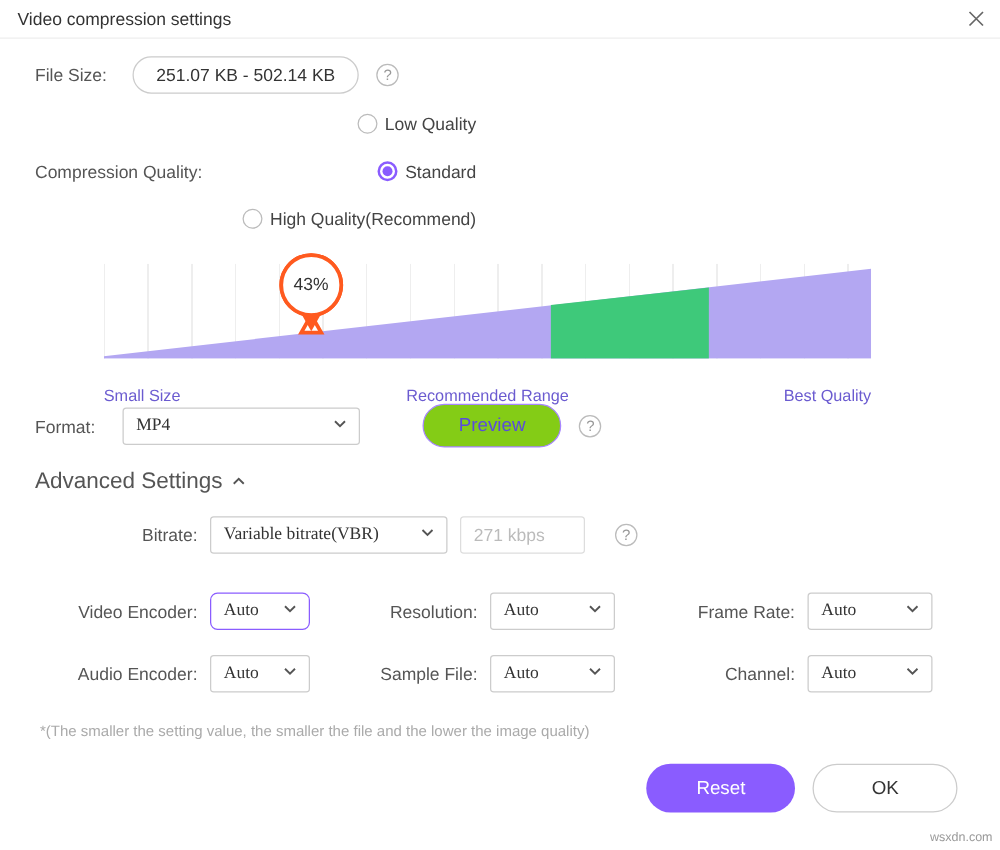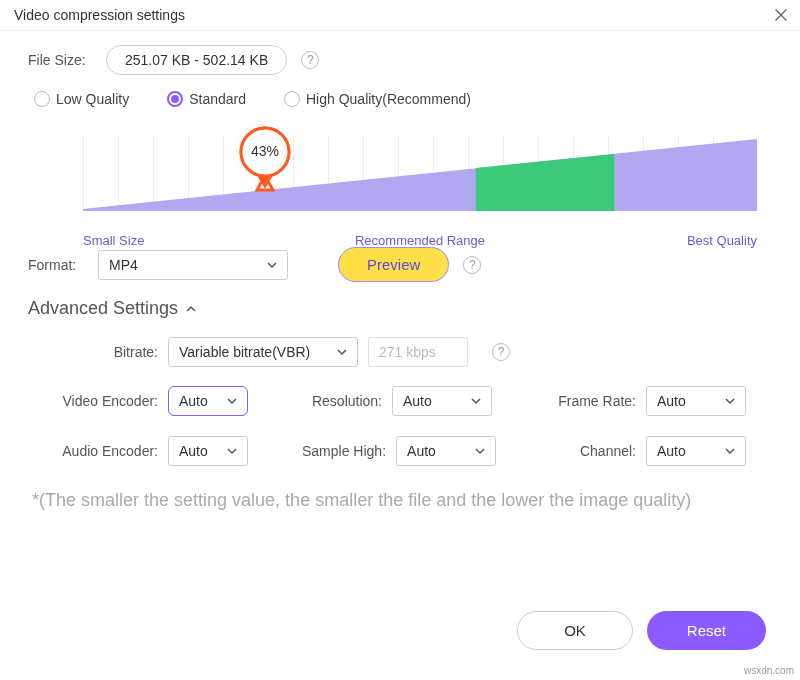--- a/index.html
+++ b/index.html
@@ -13,57 +13,57 @@
   .close-icon { width:18px; height:18px; cursor:pointer; }
   .close-icon svg { width:100%; height:100%; stroke:#666; }
   .body { padding:14px 28px 8px 28px; }
   .row { display:flex; align-items:center; margin-bottom:16px; }
   .label { min-width:70px; color:#555; }
   .pill { border:1px solid #ccc; border-radius:16px; padding:6px 18px; color:#333; }
   .help { width:18px; height:18px; border:1px solid #bbb; border-radius:50%;
           display:inline-flex; align-items:center; justify-content:center;
           font-size:12px; color:#999; margin-left:14px; cursor:pointer; }
   .help::after { content:"?"; }
-  .radio-group { display:flex; align-items:flex-end; gap:38px; margin-left:6px; }
+  .radio-group { display:flex; align-items:flex-end; gap:22px; margin-left:6px;flex-direction:column; }
   .radio { display:flex; align-items:center; gap:6px; cursor:pointer; }
   .radio .dot { width:16px; height:16px; border:1px solid #bbb; border-radius:50%; position:relative; }
   .radio.sel .dot { border:2px solid #8a5cff; }
   .radio.sel .dot::after { content:""; position:absolute; width:8px; height:8px; background:#8a5cff;
                            border-radius:50%; left:50%; top:50%; transform:translate(-50%,-50%); }
-  .slider-area { position:relative; height:110px; margin:14px 0 14px 55px; width:674px; }
+  .slider-area { position:relative; height:110px; margin:14px 0 14px 55px; width:614px; }
   .tri { position:absolute; left:0; bottom:22px; width:100%; height:76px; overflow:hidden; }
   .ticklines { position:absolute; inset:0; background-image:repeating-linear-gradient(to right, #eee 0 1px, transparent 1px 35px); }
   .slant { position:absolute; left:0; bottom:0; width:100%; height:76px; }
   .slant svg { width:100%; height:100%; display:block; }
   .marker { position:absolute; bottom:38px; width:54px; height:70px; transform:translateX(-50%); }
   .marker svg { width:100%; height:100%; }
   .marker-label { position:absolute; left:50%; top:18px; transform:translateX(-50%);
                   font-size:14px; font-weight:500; color:#333; }
   .slider-labels { position:absolute; left:0; right:0; bottom:0; font-size:13px; color:#6b5bd0; }
   .sl-left { position:absolute; left:0; }
   .sl-mid { position:absolute; left:50%; transform:translateX(-50%); }
   .sl-right { position:absolute; right:0; }
   .select { border:1px solid #ccc; border-radius:3px; padding:6px 10px; min-width:100px;
             display:flex; align-items:center; justify-content:space-between; background:#fff;
-            cursor:pointer; color:#333; }
+            cursor:pointer; color:#333;font-family:Liberation Serif, serif; }
   .select.wide { min-width:190px; }
   .select.hl { border:1.5px solid #8a5cff; border-radius:6px; }
   .select .chev { margin-left:14px; }
   .chev svg { width:10px; height:10px; stroke:#555; }
   .preview { border:1px solid #a786ff; color:#5a4bdc; border-radius:18px;
-             padding:8px 28px; font-size:15px; cursor:pointer; background:#fde047; }
+             padding:8px 28px; font-size:15px; cursor:pointer; background:#84cc16; }
   .adv { display:flex; align-items:center; gap:8px; color:#555; cursor:pointer; margin:16px 0 18px 0; font-size:18px;}
   .adv svg { width:10px; height:10px; stroke:#555; }
   .grid3 { display:grid; grid-template-columns:repeat(3, 1fr); gap:20px 18px; margin-left:30px;}
   .grid3 .label { min-width:auto; text-align:right; margin-right:10px; }
   .cell { display:flex; align-items:center; }
   .cell .label { min-width:100px; text-align:right; }
-  .bitrate-row { display:flex; align-items:center; margin-left:30px; margin-bottom:19px; gap:10px;}
+  .bitrate-row { display:flex; align-items:center; margin-left:30px; margin-bottom:31px; gap:10px;}
   .input-disabled { border:1px solid #ddd; color:#bbb; border-radius:3px; padding:6px 10px; width:100px; }
-  .note { color:#aaa; font-size:18px; margin:24px 0 0 4px; }
+  .note { color:#aaa; font-size:12px; margin:24px 0 0 4px; }
   .footer { position:absolute; left:0; right:0; bottom:30px; padding:0 34px;
             display:flex; justify-content:flex-end; gap:14px; }
   .btn { border-radius:22px; padding:10px 40px; font-size:15px; cursor:pointer; }
   .btn.reset { background:#8a5cff; color:#fff; border:none; }
   .btn.ok { background:#fff; color:#333; border:1px solid #ccc; padding:10px 46px; }
   .watermark { position:absolute; right:6px; bottom:4px; font-size:10px; color:#999;text-align:right;}
 </style>
 </head>
 <body>
 
@@ -78,20 +78,21 @@
 
 <div class="body">
 
   <div class="row">
     <span class="label">File Size:</span>
     <span class="pill" style="margin-left:8px;">251.07 KB - 502.14 KB</span>
     <span class="help"></span>
   </div>
 
   <div class="row">
+    <span class="label" style="min-width:160px;">Compression Quality:</span>
     <div class="radio-group">
       <div class="radio">
           <span class="dot"></span>
           <span>Low Quality</span>
         </div>
       <div class="radio sel">
           <span class="dot"></span>
           <span>Standard</span>
         </div>
       <div class="radio">
@@ -188,21 +189,21 @@
     <div class="cell">
       <span class="label">Audio Encoder:</span>
       <div class="select" style="min-width:80px;">
         <span>Auto</span>
         <span class="chev"><svg viewBox="0 0 10 10">
               <path d="M1 3 L5 7 L9 3" fill="none" stroke-width="1.5"></path>
             </svg></span>
       </div>
     </div>
     <div class="cell">
-      <span class="label" style="min-width:80px;">Sample High:</span>
+      <span class="label" style="min-width:80px;">Sample File:</span>
       <div class="select">
         <span>Auto</span>
         <span class="chev"><svg viewBox="0 0 10 10">
               <path d="M1 3 L5 7 L9 3" fill="none" stroke-width="1.5"></path>
             </svg></span>
       </div>
     </div>
     <div class="cell">
       <span class="label" style="min-width:90px;">Channel:</span>
       <div class="select">
@@ -212,16 +213,16 @@
             </svg></span>
       </div>
     </div>
   </div>
 
   <div class="note">*(The smaller the setting value, the smaller the file and the lower the image quality)</div>
 
 </div>
 
 <div class="footer">
+  <button class="btn reset">Reset</button>
   <button class="btn ok">OK</button>
-  <button class="btn reset">Reset</button>
 </div>
 <div class="watermark">wsxdn.com</div>
 
 </body></html>

